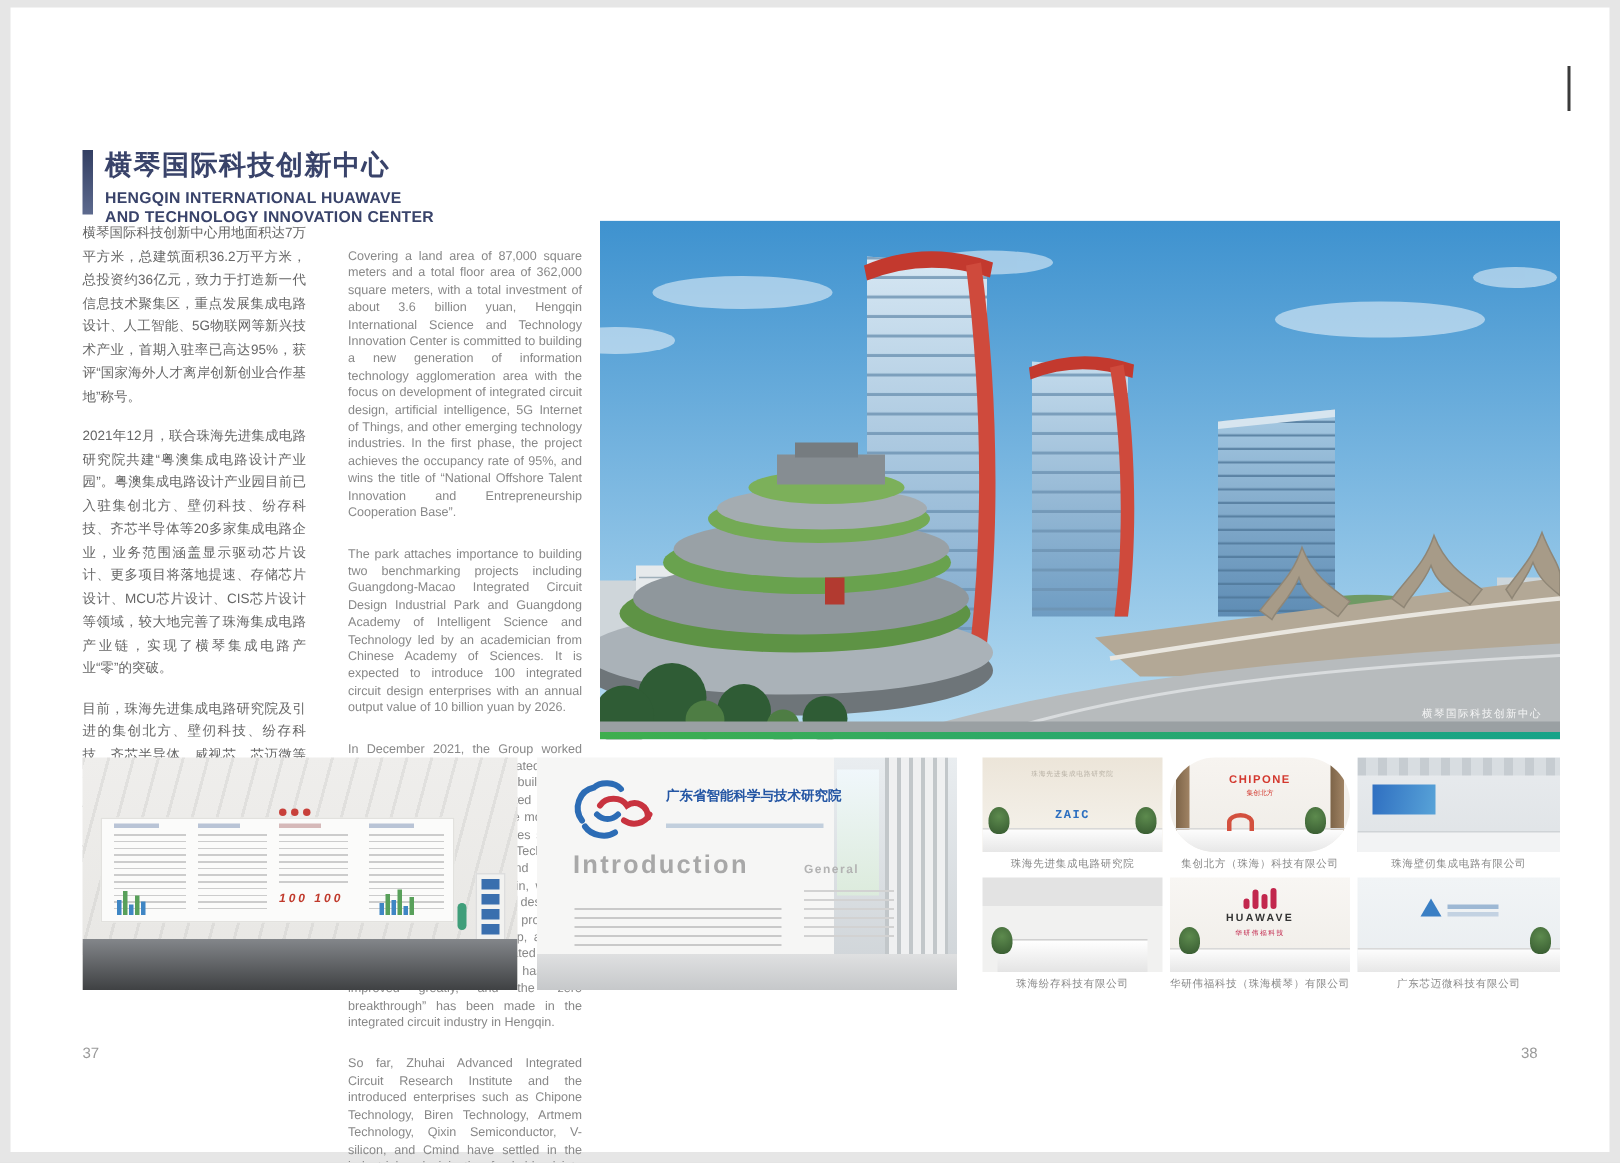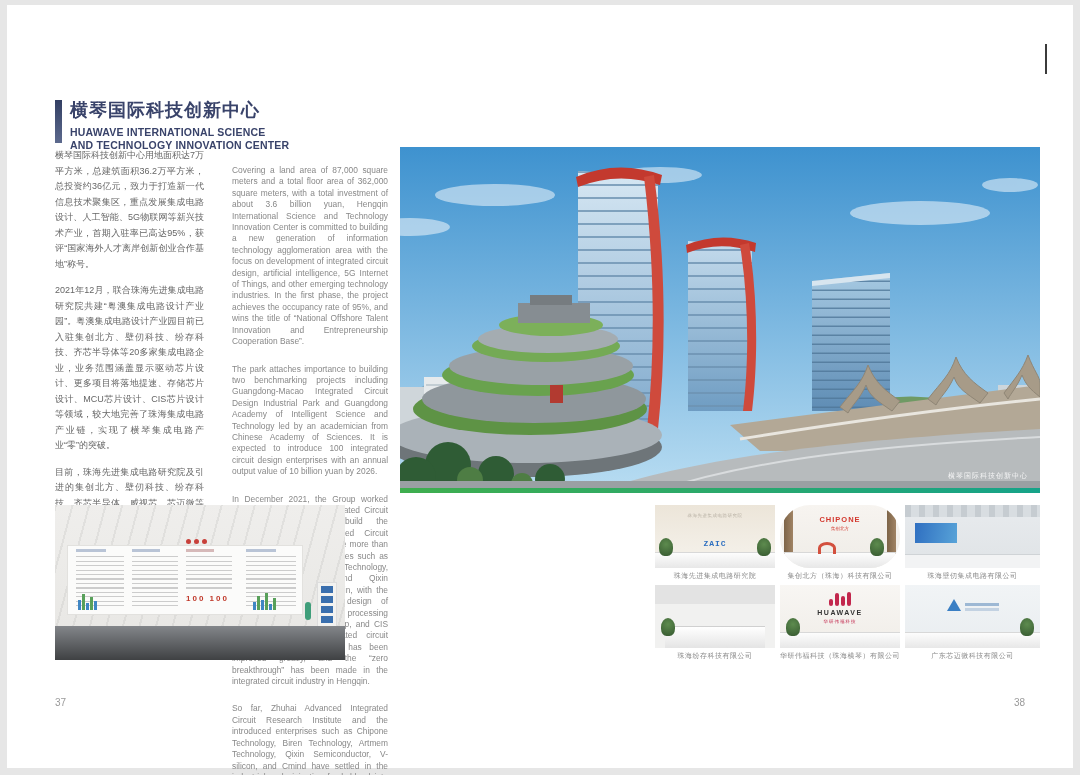--- a/index.html
+++ b/index.html
@@ -49,21 +49,21 @@
   .mcol.b{left:64px;width:46px;}
   .mcol.c{left:118px;width:46px;height:34px;}
   .mcol.d{left:178px;width:50px;}
   .mhead{position:absolute;top:3px;height:3px;background:#b9c4d6;}
   .mhead.a{left:8px;width:30px;}
   .mhead.b{left:64px;width:28px;}
   .mhead.c{left:118px;width:28px;background:#d6b9b9;}
   .mhead.d{left:178px;width:30px;}
   .rdots{position:absolute;left:118px;top:-7px;display:flex;gap:3px;}
   .rdots i{width:5px;height:5px;border-radius:50%;background:#c8403a;}
-  .bignum{position:absolute;left:118px;top:48px;font-size:8px;font-weight:bold;color:#c0392b;letter-spacing:2px;}
+  .bignum{position:absolute;left:118px;top:48px;font-size:8px;font-weight:bold;font-style:italic;color:#c0392b;letter-spacing:2px;}
   .skyline{position:absolute;bottom:4px;display:flex;align-items:flex-end;gap:1px;}
   .skyline i{display:block;width:3px;background:#3f86c4;}
   .skyline.sl1{left:10px;}
   .skyline.sl2{left:185px;}
   .skyline i:nth-child(2n){background:#58a05a;}
   .statue{position:absolute;right:34px;bottom:40px;width:6px;height:18px;border-radius:3px;background:#3f9e7a;}
   .rack{position:absolute;right:8px;bottom:30px;width:20px;height:48px;background:#f2f2f0;border:1px solid #ddd;}
   .rack i{display:block;margin:3px auto 0;width:12px;height:7px;background:#3a6fae;}
 
   .ph2{left:358px;top:505px;width:280px;height:155px;background:#f6f6f5;}
@@ -122,21 +122,21 @@
   <div class="edge bottom"></div>
   <div class="edge left"></div>
   <div class="edge right"></div>
 
   <div class="hdr-bar"></div>
 
   <div class="titleblock">
     <div class="bar"></div>
     <div class="tzh">横琴国际科技创新中心</div>
     <div class="ten">
-      <div>HUAWAVE INTERNATIONAL SCIENCE</div>
+      <div>HENGQIN INTERNATIONAL HUAWAVE</div>
       <div>AND TECHNOLOGY INNOVATION CENTER</div>
     </div>
   </div>
 
   <div class="col-zh">
     <p>横琴国际科技创新中心用地面积达7万平方米，总建筑面积36.2万平方米，总投资约36亿元，致力于打造新一代信息技术聚集区，重点发展集成电路设计、人工智能、5G物联网等新兴技术产业，首期入驻率已高达95%，获评“国家海外人才离岸创新创业合作基地”称号。</p>
     <p>2021年12月，联合珠海先进集成电路研究院共建“粤澳集成电路设计产业园”。粤澳集成电路设计产业园目前已入驻集创北方、壁仞科技、纷存科技、齐芯半导体等20多家集成电路企业，业务范围涵盖显示驱动芯片设计、更多项目将落地提速、存储芯片设计、MCU芯片设计、CIS芯片设计等领域，较大地完善了珠海集成电路产业链，实现了横琴集成电路产业“零”的突破。</p>
     <p>目前，珠海先进集成电路研究院及引进的集创北方、壁仞科技、纷存科技、齐芯半导体、威视芯、芯迈微等企业已正式入驻办公，为产业园生态土壤注入了新鲜血液。未来，更多项目将落地提速，协同粤澳集成电路设计产业园共同打造世界一流集成电路产业融合发展高地。</p>
   </div>
 
@@ -295,20 +295,41 @@
     <div class="statue"></div>
     <div class="rack">
         <i></i>
         <i></i>
         <i></i>
         <i></i>
       </div>
     <div class="floor"></div>
   </div>
 
+  <div class="ph ph2">
+    <div class="corr"></div>
+    <div class="win"></div>
+    <div class="slats"></div>
+    <div class="floor2"></div>
+    <svg width="58" height="46" style="position:absolute;left:22px;top:12px;" viewBox="0 0 58 46">
+      <g fill="none" stroke-linecap="round" stroke-width="4">
+        <path d="M8,30 C2,22 6,10 16,8 C20,4 30,4 34,9" stroke="#2c6cb5"></path>
+        <path d="M10,34 C14,40 24,42 30,38" stroke="#2c6cb5"></path>
+        <path d="M20,20 C24,14 34,14 38,20 C44,16 52,20 52,28" stroke="#c8333f"></path>
+        <path d="M36,30 C42,34 50,32 53,26" stroke="#c8333f"></path>
+        <path d="M18,26 C22,30 28,30 32,26" stroke="#2c6cb5"></path>
+      </g>
+    </svg>
+    <div class="org">广东省智能科学与技术研究院</div>
+    <div class="orgsub"></div>
+    <div class="introhead">Introduction</div>
+    <div class="general">General</div>
+    <div class="plines"></div>
+    <div class="plines2"></div>
+  </div>
 
   <div class="gallery">
 
     <figure class="cell c1">
       <div class="cph cph1">
         <div class="walltxt">珠海先进集成电路研究院</div>
         <span class="zaic">ZAIC</span>
         <div class="desk"></div>
         <div class="plant" style="left:4px;"></div>
         <div class="plant" style="right:4px;"></div>

